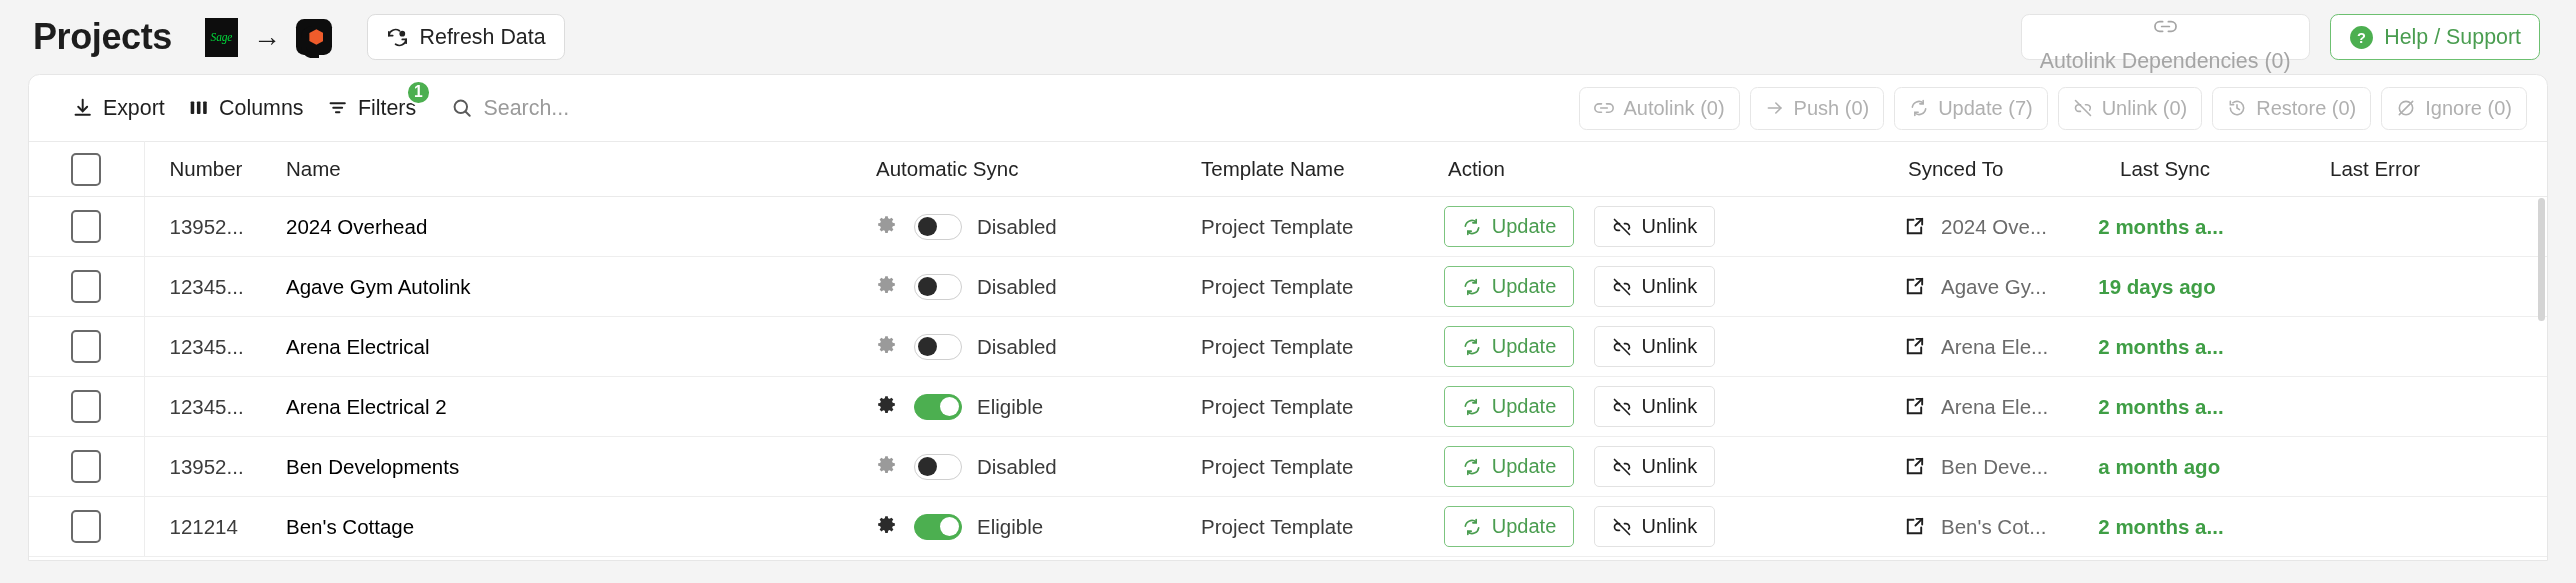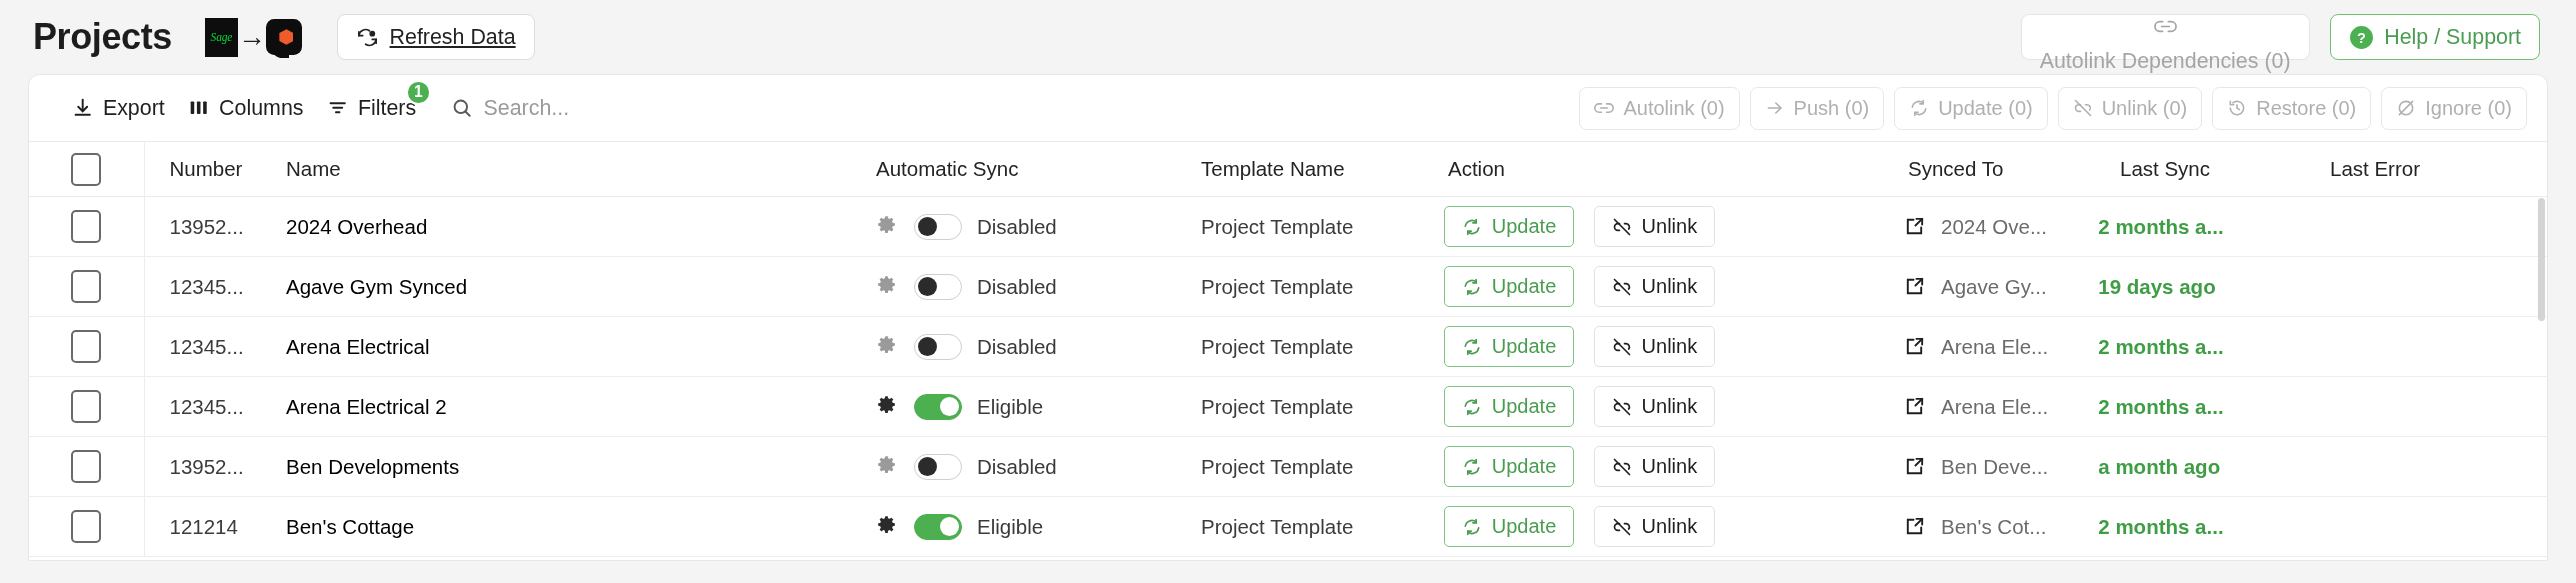--- a/index.html
+++ b/index.html
@@ -21,20 +21,21 @@
   .page-title {
     font-size: 36px;
     font-weight: 700;
     color: #1d1d1d;
     letter-spacing: -0.4px;
     white-space: nowrap;
   }
   .logo-pair {
     display: flex;
     align-items: center;
+    gap: 15px;
     margin-left: 33px;
   }
   .sage-logo {
     width: 33px; height: 39px;
     background: #0d0d0d;
     display: flex; align-items: center; justify-content: center;
   }
   .sage-logo span {
     color: #00d639;
     font-size: 11.5px;
@@ -74,21 +75,21 @@
     border-radius: 8.2px;
     border: 0.8px solid #dcdcdc;
     background: #ffffff;
     font-size: 21.4px;
     color: #232323;
     padding: 0 18px;
     height: 46px;
     white-space: nowrap;
     cursor: pointer;
   }
-  .btn.refresh { margin-left: 35px; text-decoration: underline; }
+  .btn.refresh { margin-left: 35px; }
   .btn.ghost-disabled {
     background: #ffffff;
     color: #a5a5a5;
     border-color: #e4e4e4;
     cursor: default;
     flex-direction: column;
   }
   .btn.help {
     border: 0.8px solid #6cc070;
     color: #4a9d50;
@@ -412,21 +413,21 @@
 
       <button class="pill">
         <span class="ico">
           <svg width="20" height="20" viewBox="0 0 24 24" fill="none" stroke="#b0b0b0" stroke-width="1.9" stroke-linecap="round">
             <path d="M4 11a8 8 0 0 1 13-5"></path>
               <path d="M17 3v4h-4"></path>
             <path d="M20 13a8 8 0 0 1-13 5"></path>
               <path d="M7 21v-4h4"></path>
           </svg>
         </span>
-        <span>Update (0)</span>
+        <span>Update (7)</span>
       </button>
 
       <button class="pill">
         <span class="ico">
           <svg width="20" height="20" viewBox="0 0 24 24" fill="none" stroke="#b0b0b0" stroke-width="1.9" stroke-linecap="round">
             <path d="M9 8H7a4 4 0 0 0 0 8h2"></path>
               <path d="M15 8h2a4 4 0 0 1 3 6.5"></path>
               <path d="M3 3l18 18"></path>
           </svg>
         </span>
@@ -544,21 +545,21 @@
     <td>
       <span class="lastsync">2 months a...</span>
     </td>
     <td class="cell-pad"></td>
         </tr>
         <tr>
     <td class="check-cell">
       <span class="checkbox"></span>
     </td>
     <td class="cell-pad num">12345...</td>
-    <td class="cell-pad name">Agave Gym Synced</td>
+    <td class="cell-pad name">Agave Gym Autolink</td>
     <td>
       <div class="sync-cell">
         <span class="gear"><svg width="25" height="25" viewBox="0 0 24 24" fill="#9a9a9a">
   <path d="M12 8.5a3.5 3.5 0 1 0 0 7 3.5 3.5 0 0 0 0-7zm0 5.2a1.7 1.7 0 1 1 0-3.4 1.7 1.7 0 0 1 0 3.4z"></path>
   <path d="M20 13.2v-2.4l-2.1-.4a6 6 0 0 0-.6-1.5l1.2-1.8-1.7-1.7-1.8 1.2a6 6 0 0 0-1.5-.6L13.2 4h-2.4l-.4 2.1a6 6 0 0 0-1.5.6L7.1 5.5 5.4 7.2l1.2 1.8a6 6 0 0 0-.6 1.5L4 10.8v2.4l2 .4a6 6 0 0 0 .6 1.5l-1.2 1.8 1.7 1.7 1.8-1.2a6 6 0 0 0 1.5.6l.4 2.1h2.4l.4-2.1a6 6 0 0 0 1.5-.6l1.8 1.2 1.7-1.7-1.2-1.8a6 6 0 0 0 .6-1.5z"></path>
 </svg></span>
         <span class="toggle off">
                 <span class="knob"></span>
               </span>
         <span class="sync-label">Disabled</span>

